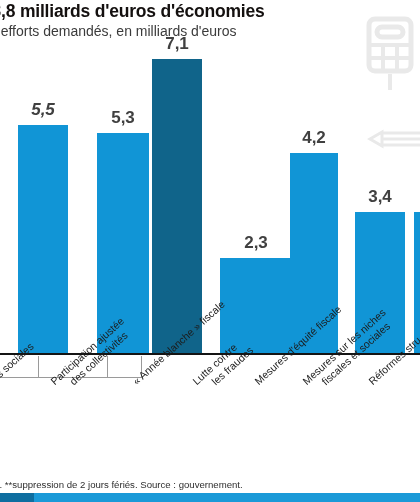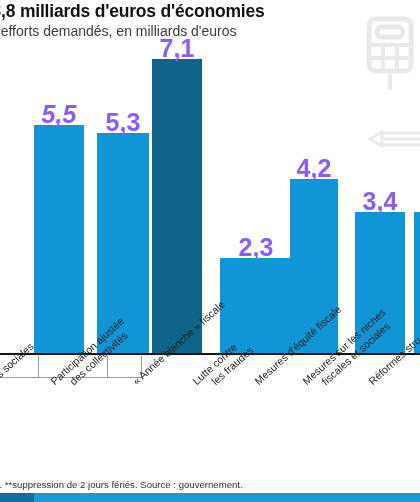--- a/index.html
+++ b/index.html
@@ -63,23 +63,23 @@
   }
   .bar .fill{
     width:100%;
     height:100%;
   }
   .bar .val{
     position:absolute;
     left:50%;
     transform:translateX(-50%);
     top:-25px;
-    font-size:25px;
+    font-size:17px;
     font-weight:bold;
-    color:#8b5cf6;
+    color:#404040;
     white-space:nowrap;
   }
 
   
   .bracket{
     position:absolute;
     left:-10px; top:356px;
     width:152px; height:22px;
     border:1px solid #9a9a9a;
     border-top:none;
@@ -152,41 +152,41 @@
   <svg width="60" height="26" viewBox="0 0 60 26">
     <path d="M4 13 L16 6 L16 20 Z" fill="none" stroke="#e9e9e9" stroke-width="3"></path>
     <line x1="16" y1="7" x2="60" y2="7" stroke="#e9e9e9" stroke-width="3"></line>
     <line x1="16" y1="19" x2="60" y2="19" stroke="#e9e9e9" stroke-width="3"></line>
     <line x1="17" y1="13" x2="60" y2="13" stroke="#e9e9e9" stroke-width="3"></line>
   </svg>
 </div>
 
 <div class="plot">
 
-  <div class="bar" style="left:34px;width:50px;height:228px;font-style:italic;">
+  <div class="bar" style="left:18px;width:50px;height:228px;font-style:italic;">
     <div class="val">5,5</div>
     <div class="fill" style="background:#1195d6;"></div>
   </div>
 
   <div class="bar" style="left:97px;width:52px;height:220px;">
     <div class="val">5,3</div>
     <div class="fill" style="background:#1195d6;"></div>
   </div>
 
   <div class="bar" style="left:152px;width:50px;height:294px;">
     <div class="val">7,1</div>
     <div class="fill" style="background:#10648a;"></div>
   </div>
 
   <div class="bar" style="left:220px;width:72px;height:95px;">
     <div class="val">2,3</div>
     <div class="fill" style="background:#1195d6;"></div>
   </div>
 
-  <div class="bar" style="left:290px;width:48px;height:174px;">
+  <div class="bar" style="left:290px;width:48px;height:200px;">
     <div class="val">4,2</div>
     <div class="fill" style="background:#1195d6;"></div>
   </div>
 
   <div class="bar" style="left:355px;width:50px;height:141px;">
     <div class="val">3,4</div>
     <div class="fill" style="background:#1195d6;"></div>
   </div>
 
   <div class="bar" style="left:414px;width:14px;height:141px;">

